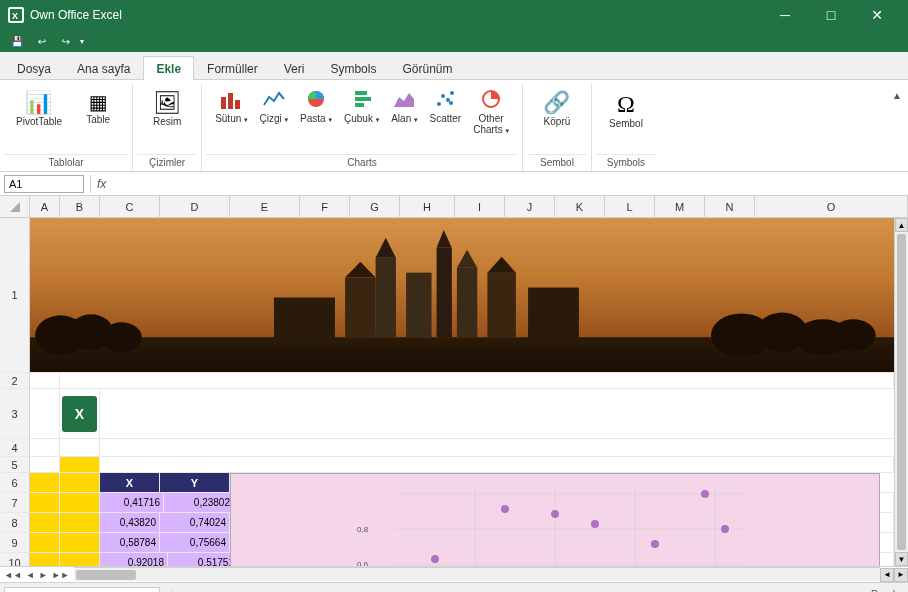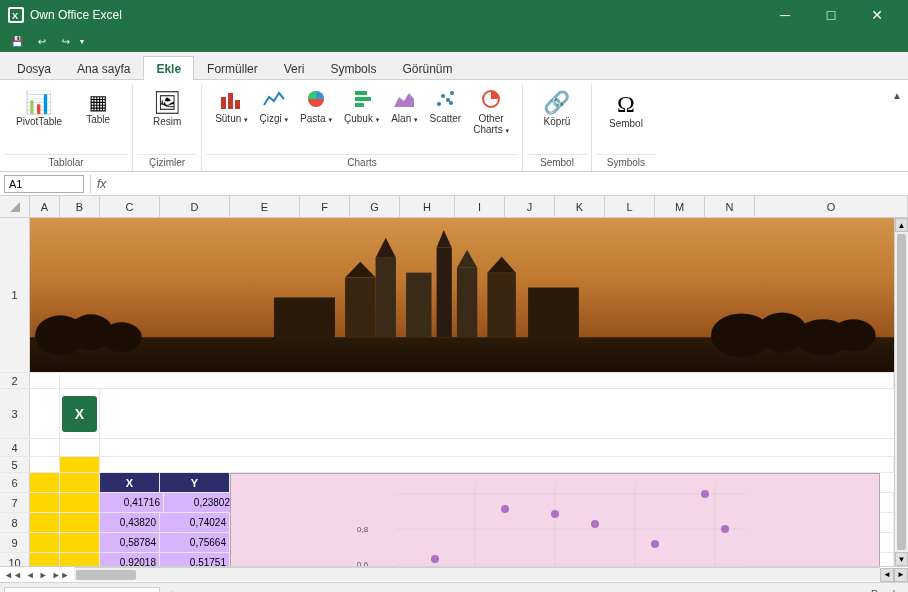--- a/index.html
+++ b/index.html
@@ -568,21 +568,21 @@
       <div class="cell" style="width:40px; background:#ffd700;"></div>
       <div class="cell cell-data" style="width:60px; justify-content:flex-end; background:#d8b4fe; font-size:10px;">0,58784</div>
       <div class="cell cell-data" style="width:70px; justify-content:flex-end; background:#d8b4fe; font-size:10px;">0,75664</div>
       <div class="cell" style="flex:1;"></div>
     </div>
 
     <div class="sheet-row" style="height:20px;">
       <div class="row-num">10</div>
       <div class="cell" style="width:30px; background:#ffd700;"></div>
       <div class="cell" style="width:40px; background:#ffd700;"></div>
-      <div class="cell cell-data" style="width:60px; justify-content:flex-end; background:#d8b4fe; font-size:10px;">0,92018</div>
+      <div class="cell cell-data" style="width:68px; justify-content:flex-end; background:#d8b4fe; font-size:10px;">0,92018</div>
       <div class="cell cell-data" style="width:70px; justify-content:flex-end; background:#d8b4fe; font-size:10px;">0,51751</div>
       <div class="cell" style="flex:1;"></div>
     </div>
 
   </div>
 
   <div class="scrollbar-v">
     <div class="scroll-btn">▲</div>
     <div class="scroll-thumb"></div>
     <div class="scroll-btn">▼</div>

